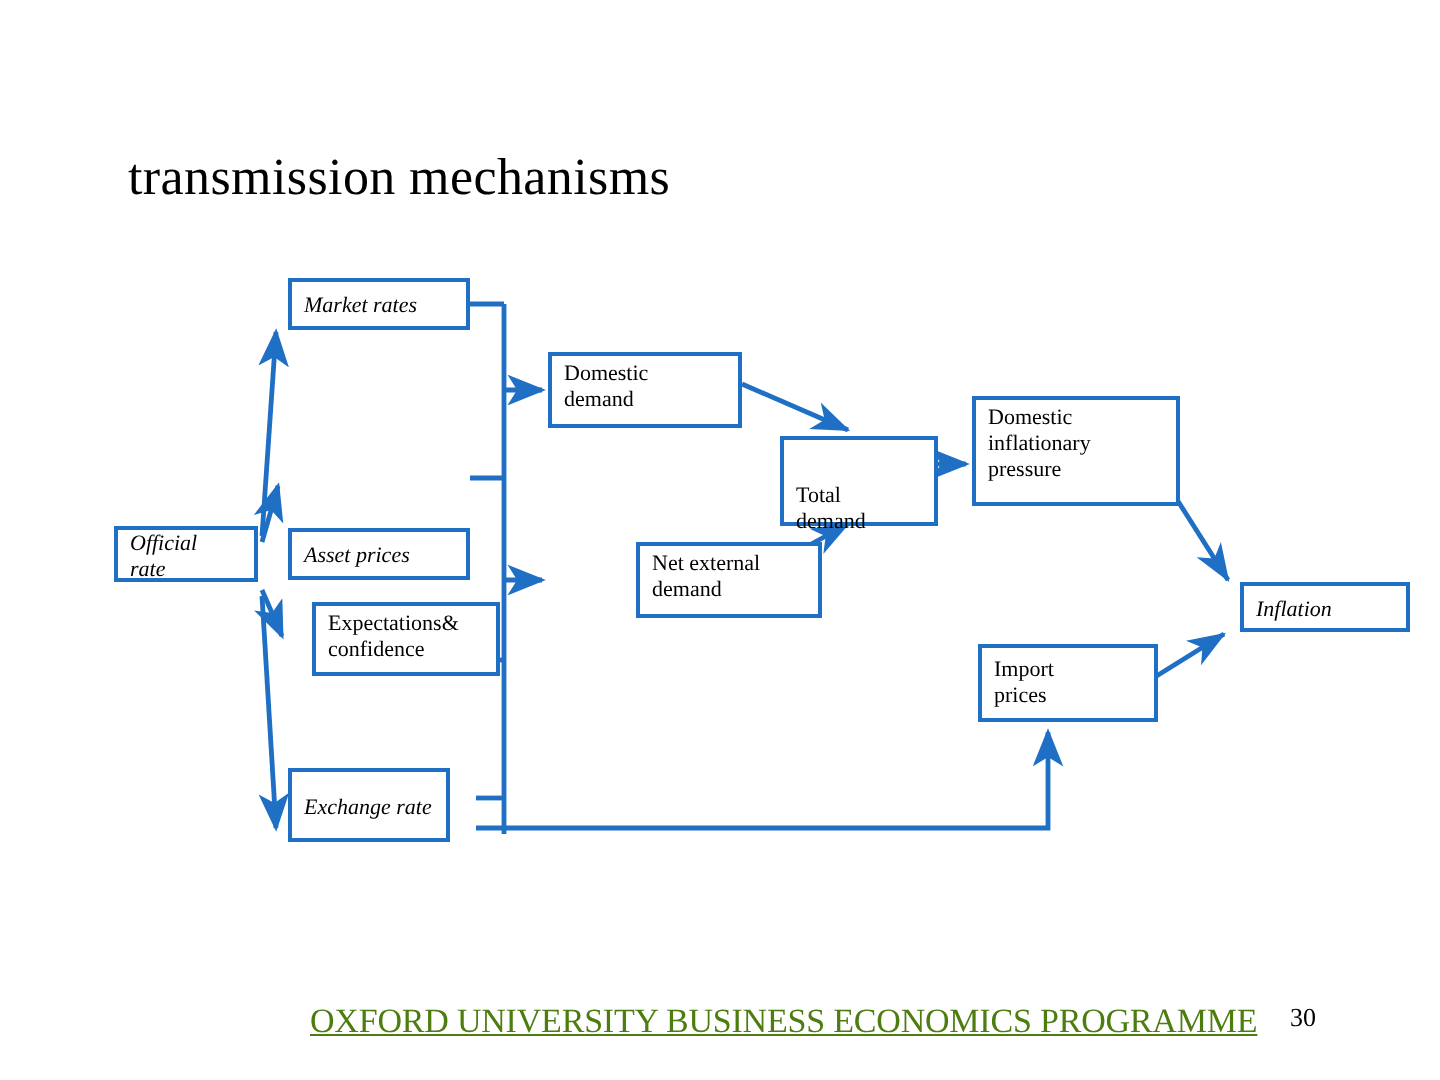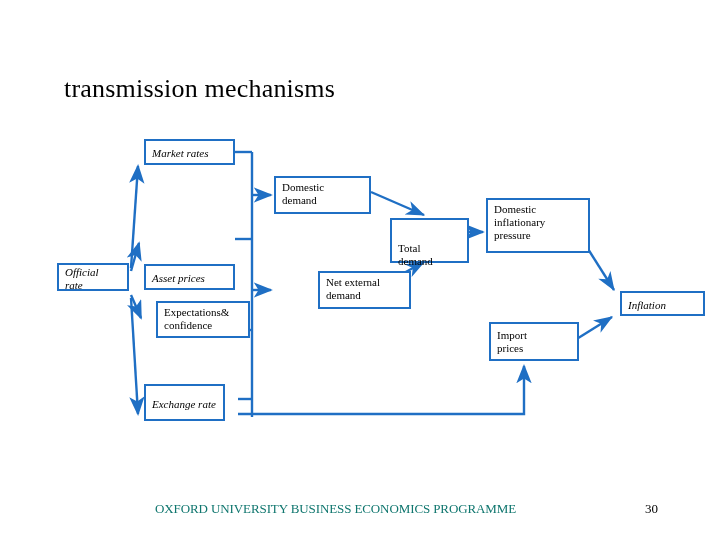--- a/index.html
+++ b/index.html
@@ -52,25 +52,26 @@
     font-style: italic;
   }
   .node-label {
     display: block;
     white-space: pre-line;
   }
   #footer-text {
     position: absolute;
     left: 155px;
     top: 501px;
-    font-size: 13px;
+    font-size: 17px;
     font-family: "Liberation Serif", "DejaVu Serif", serif;
-    color: #0f766e;
+    color: #4d7c0f;
     letter-spacing: -0.1px;
     white-space: nowrap;
+    text-decoration: underline;
   }
   #footer-page {
     position: absolute;
     left: 645px;
     top: 501px;
     font-size: 13px;
     font-family: "Liberation Serif", "DejaVu Serif", serif;
     color: #000000;
   }
 </style>

